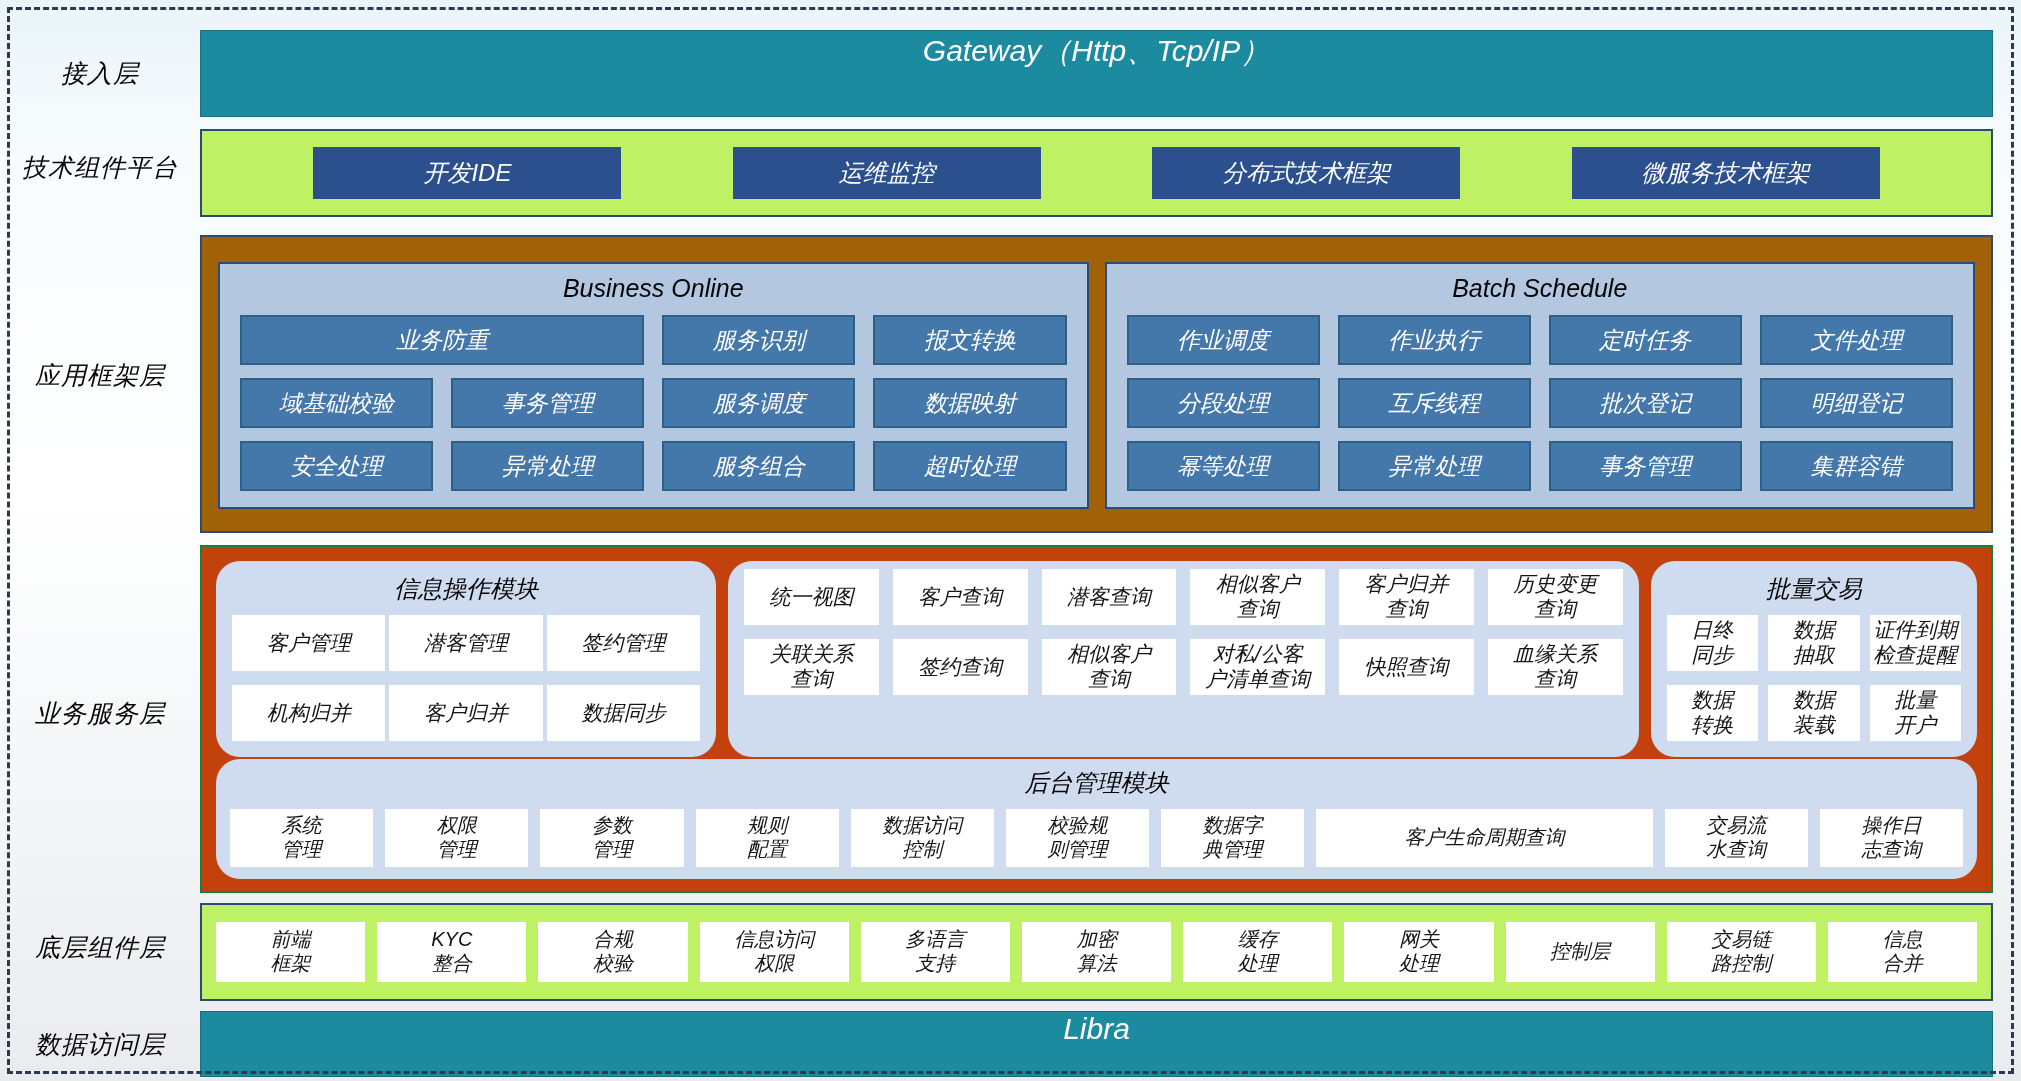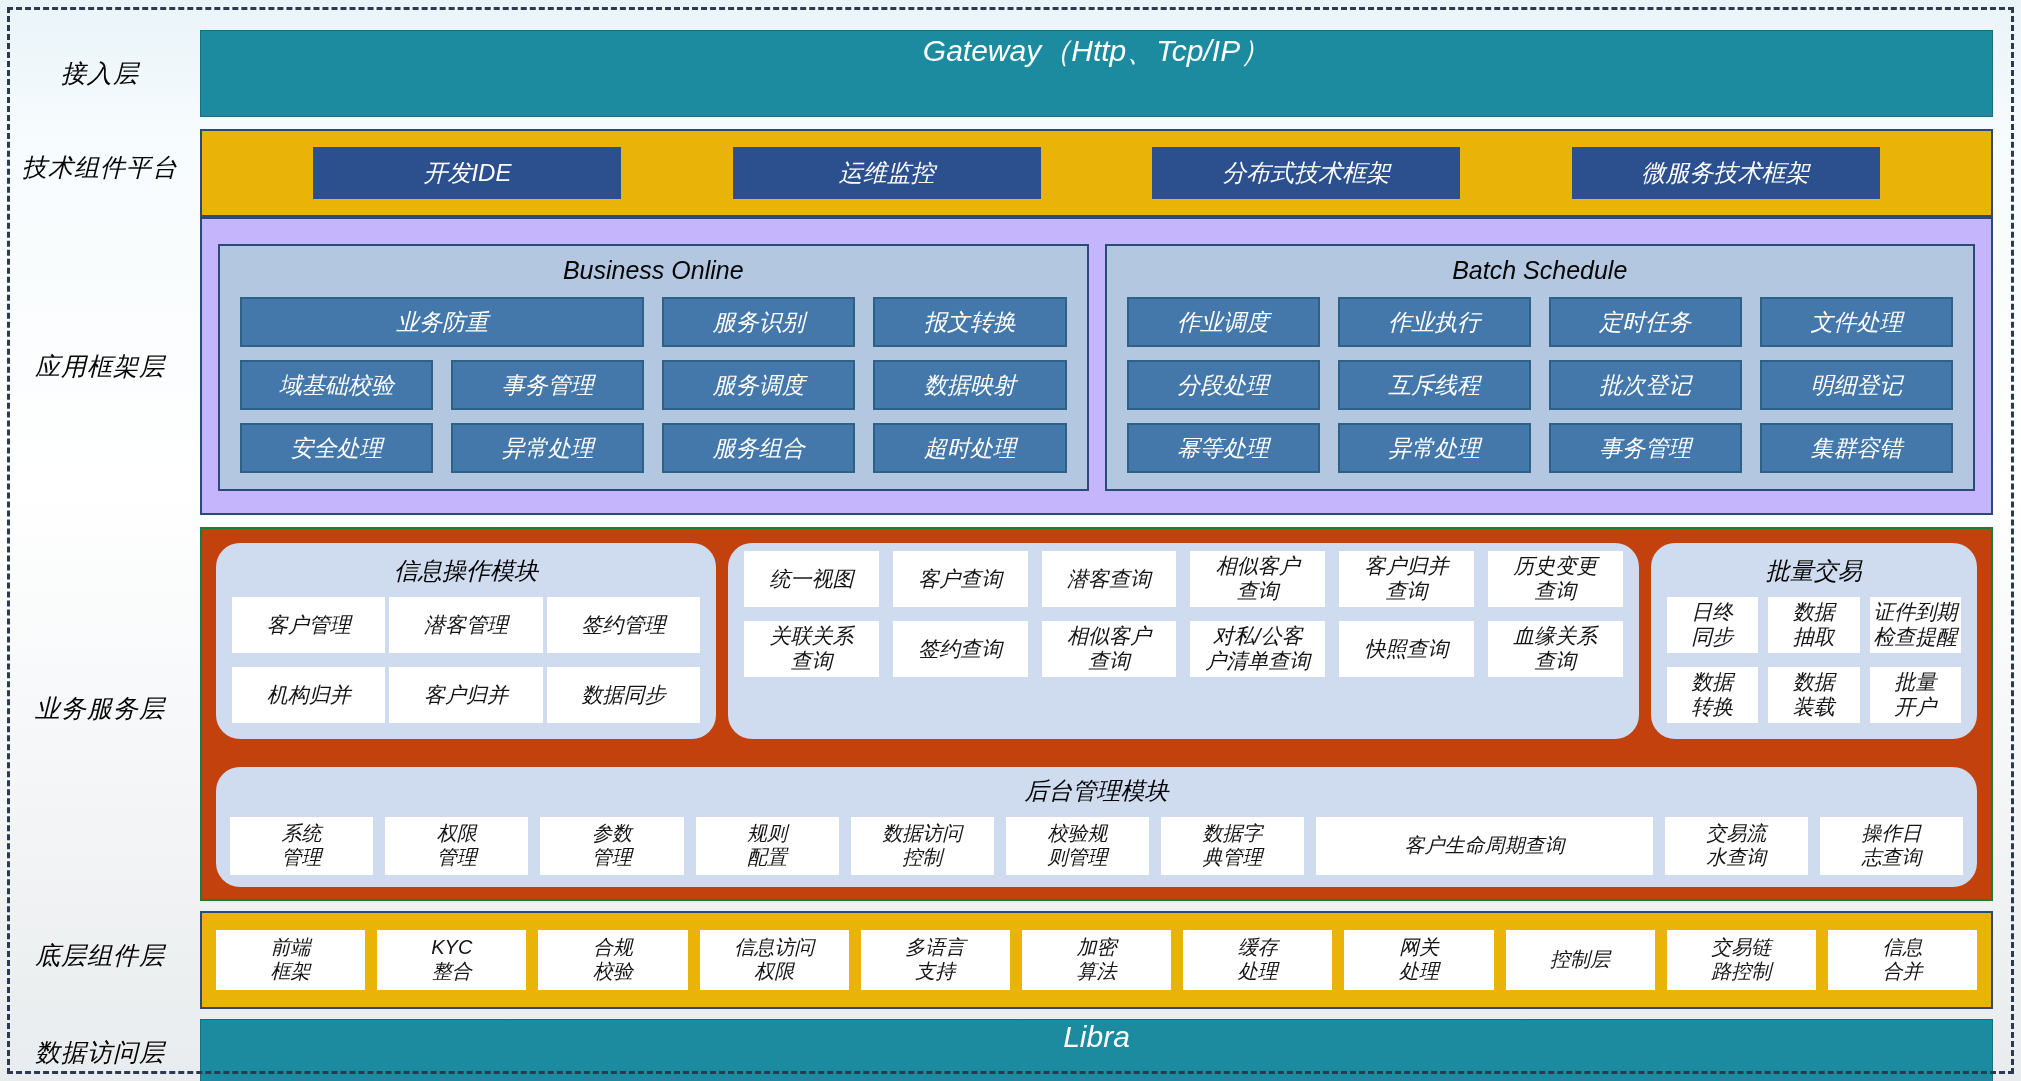--- a/index.html
+++ b/index.html
@@ -13,46 +13,46 @@
   .content{position:absolute;left:0;top:0;right:28px;display:flex;flex-direction:column;padding-top:30px;font-style:italic;}
   .row{display:flex;align-items:center;}
   .label{flex:0 0 200px;width:200px;text-align:center;font-size:25px;letter-spacing:1px;color:#050505;}
   .body{flex:1;min-width:0;}
 
   
   .teal-bar{height:85px;background:#1d8b9f;border:1px solid #16707f;display:flex;align-items:flex-start;justify-content:center;color:#fff;font-size:30px;}
   .libra-bar{height:64px;}
 
   
-  .band{background:#eab308;border:2px solid #2c4a78;}
+  .band{background:#bef264;border:2px solid #2c4a78;}
   .tech-band{height:84px;display:flex;align-items:center;justify-content:space-evenly;margin-top:12px;}
   .dark-btn{width:308px;height:52px;background:#2c4f8e;color:#fff;font-size:24px;display:flex;align-items:center;justify-content:center;}
 
   
-  .app-box{background:#c4b5fd;border:2px solid #2c4a78;padding:25px 16px 22px;}
+  .app-box{margin-top:18px;background:#a16207;border:2px solid #2c4a78;padding:25px 16px 22px;}
   .panels{display:flex;gap:16px;}
   .panel{flex:1;background:#b3c7e1;border:2px solid #2c4a78;padding:6px 20px 16px;}
   .phead{text-align:center;font-size:25px;color:#050505;margin:4px 0 12px;}
   .pgrid{display:grid;grid-template-columns:repeat(4,1fr);gap:13px 18px;}
   .sbtn{height:46px;background:#4478ab;border:2px solid #2d6186;color:#fff;font-size:23px;display:flex;align-items:center;justify-content:center;}
   .span2{grid-column:1 / 3;}
 
   
   .biz-box{margin-top:12px;background:#c2410c;border:2px solid #15803d;padding:14px 14px 12px;}
   .mod-row{display:flex;gap:12px;}
   .module{background:#cfdbee;border-radius:24px;padding:8px 16px 16px;}
   .m-info{flex:477 1 0;}
   .m-query{flex:895 1 0;}
   .m-batch{flex:300 1 0;}
   .mhead{text-align:center;font-size:24px;color:#050505;margin:4px 0 10px;}
   .g3{display:grid;grid-template-columns:repeat(3,1fr);gap:14px 4px;}
   .g6{display:grid;grid-template-columns:repeat(6,1fr);gap:14px 14px;}
   .g3s{display:grid;grid-template-columns:repeat(3,1fr);gap:14px 10px;}
   .wbtn{background:#fff;color:#141414;display:flex;align-items:center;justify-content:center;text-align:center;font-size:21px;line-height:1.18;white-space:pre-line;height:56px;}
-  .admin{margin-top:28px;background:#cfdbee;border-radius:24px;padding:4px 14px 12px;}
+  .admin{margin-top:2px;background:#cfdbee;border-radius:24px;padding:4px 14px 12px;}
   .admin-row{display:flex;gap:12px;}
   .admin-row .wbtn{flex:1;height:58px;font-size:20px;}
   .admin-row .wide{flex:2.35;}
 
   
   .base-band{margin-top:10px;height:94px;display:flex;align-items:center;gap:12px;padding:0 14px;}
   .base-band .wbtn{flex:1;height:60px;font-size:20px;}
 
   .mt-libra{margin-top:10px;}
   .mt-gw{margin-top:0;}

